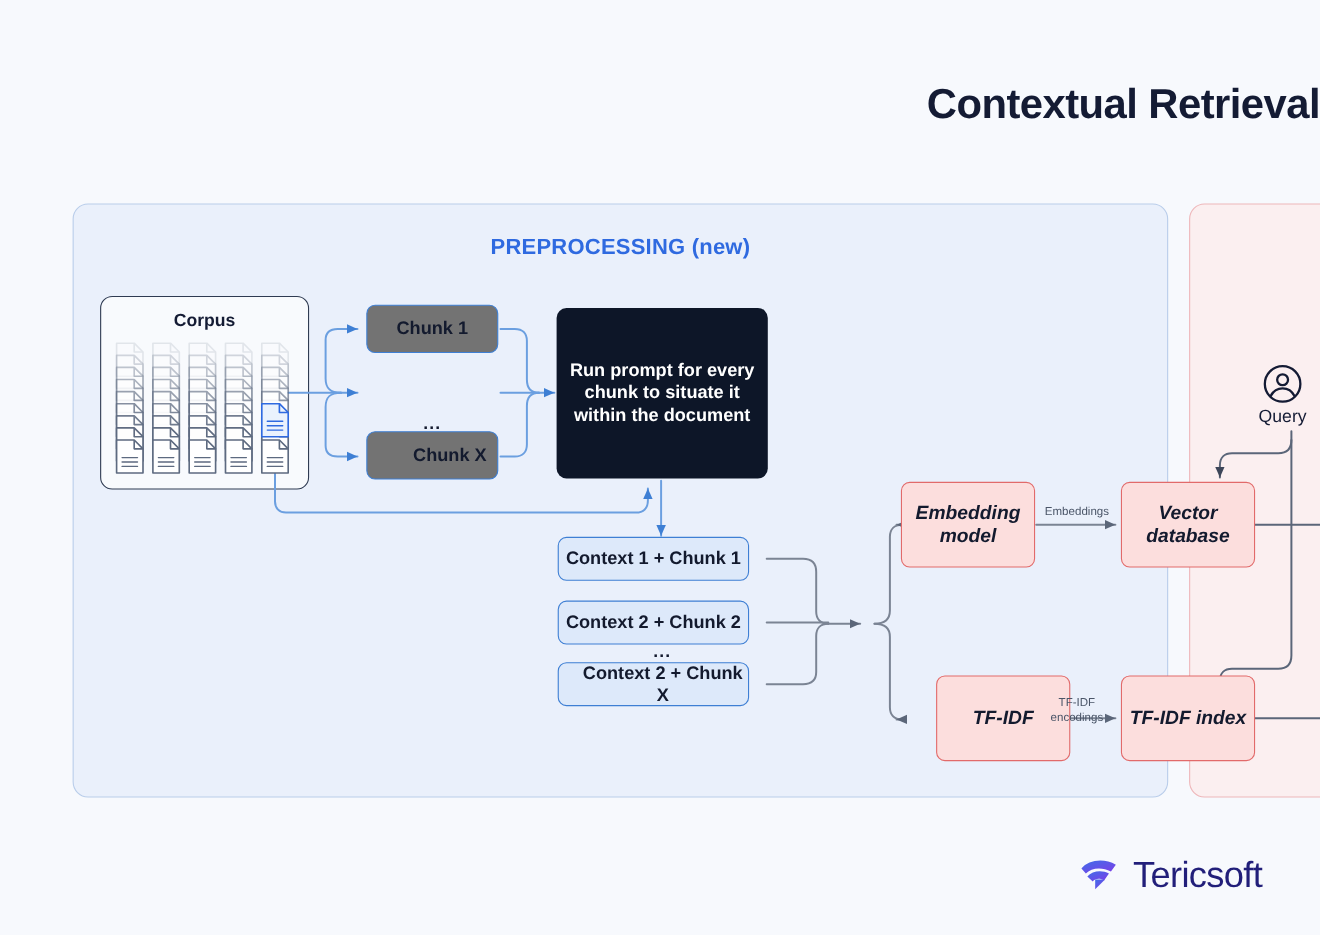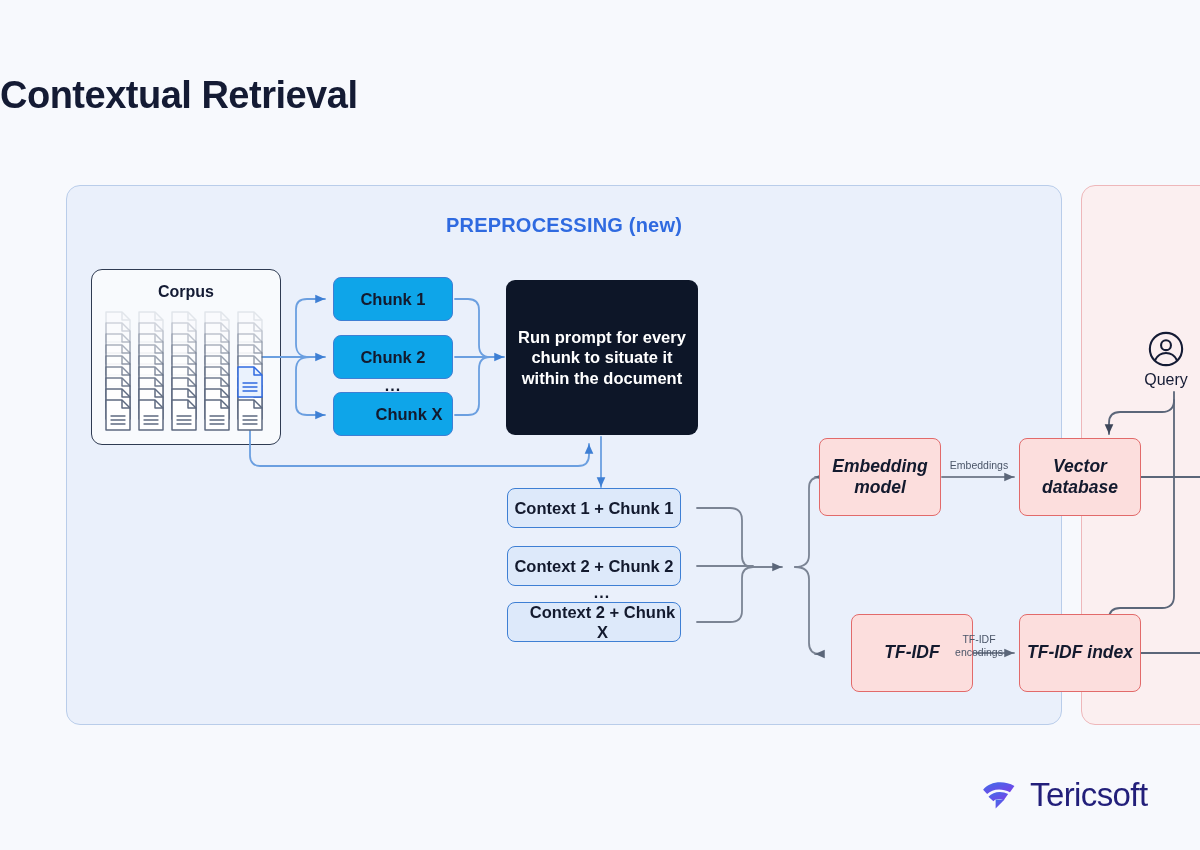--- a/index.html
+++ b/index.html
@@ -19,21 +19,21 @@
     width: 1200px;
     height: 850px;
   }
 
   
   .title {
     position: absolute;
     left: 0;
     top: 74px;
     width: 1200px;
-    text-align: left;
+    text-align: right;
     font-size: 38px;
     font-weight: 700;
     letter-spacing: -0.5px;
     color: #141b34;
   }
 
   
   .panel {
     position: absolute;
     border-radius: 14px;
@@ -120,21 +120,21 @@
     box-sizing: border-box;
     display: flex;
     align-items: center;
     justify-content: center;
     text-align: center;
     border-radius: 8px;
     font-weight: 700;
     line-height: 1.22;
   }
   .node-chunk {
-    background: #0ea5e9;
+    background: #737373;
     border: 1.4px solid #3e7fd4;
     color: #131a2e;
     font-size: 16.5px;
     width: 120px;
     height: 44px;
   }
   .node-context {
     background: #dde9fa;
     border: 1.4px solid #3e7fd4;
     color: #131a2e;
@@ -605,21 +605,20 @@
 
       <path d="M1174,400 C1174,408 1170,412 1162,412 L1120,412 C1113,412 1109,416 1109,423 L1109,434" marker-end="url(#ah-dark)"></path>
 
       <path d="M1141,477 L1200,477"></path>
 
       <path d="M1141,653 L1200,653"></path>
     </g>
   </svg>
 
   <div class="node node-chunk" style="left:333px; top:277px;">Chunk 1</div>
-  <div class="node node-chunk" style="left:333px; top:335px;">Chunk 2</div>
   <div class="ellipsis" style="left:333px; top:377px; width:120px;">...</div>
   <div class="node node-chunk" style="left:333px; top:392px;padding-left:32px;">Chunk X</div>
 
   <div class="node node-dark" style="left:506px; top:280px;">Run prompt for every chunk to situate it within the document</div>
 
   <div class="node node-context" style="left:507px; top:488px;">Context 1 + Chunk 1</div>
   <div class="node node-context" style="left:507px; top:546px;">Context 2 + Chunk 2</div>
   <div class="ellipsis" style="left:507px; top:584px; width:190px;">...</div>
   <div class="node node-context" style="left:507px; top:602px;padding-left:17px;">Context 2 + Chunk X</div>
 

